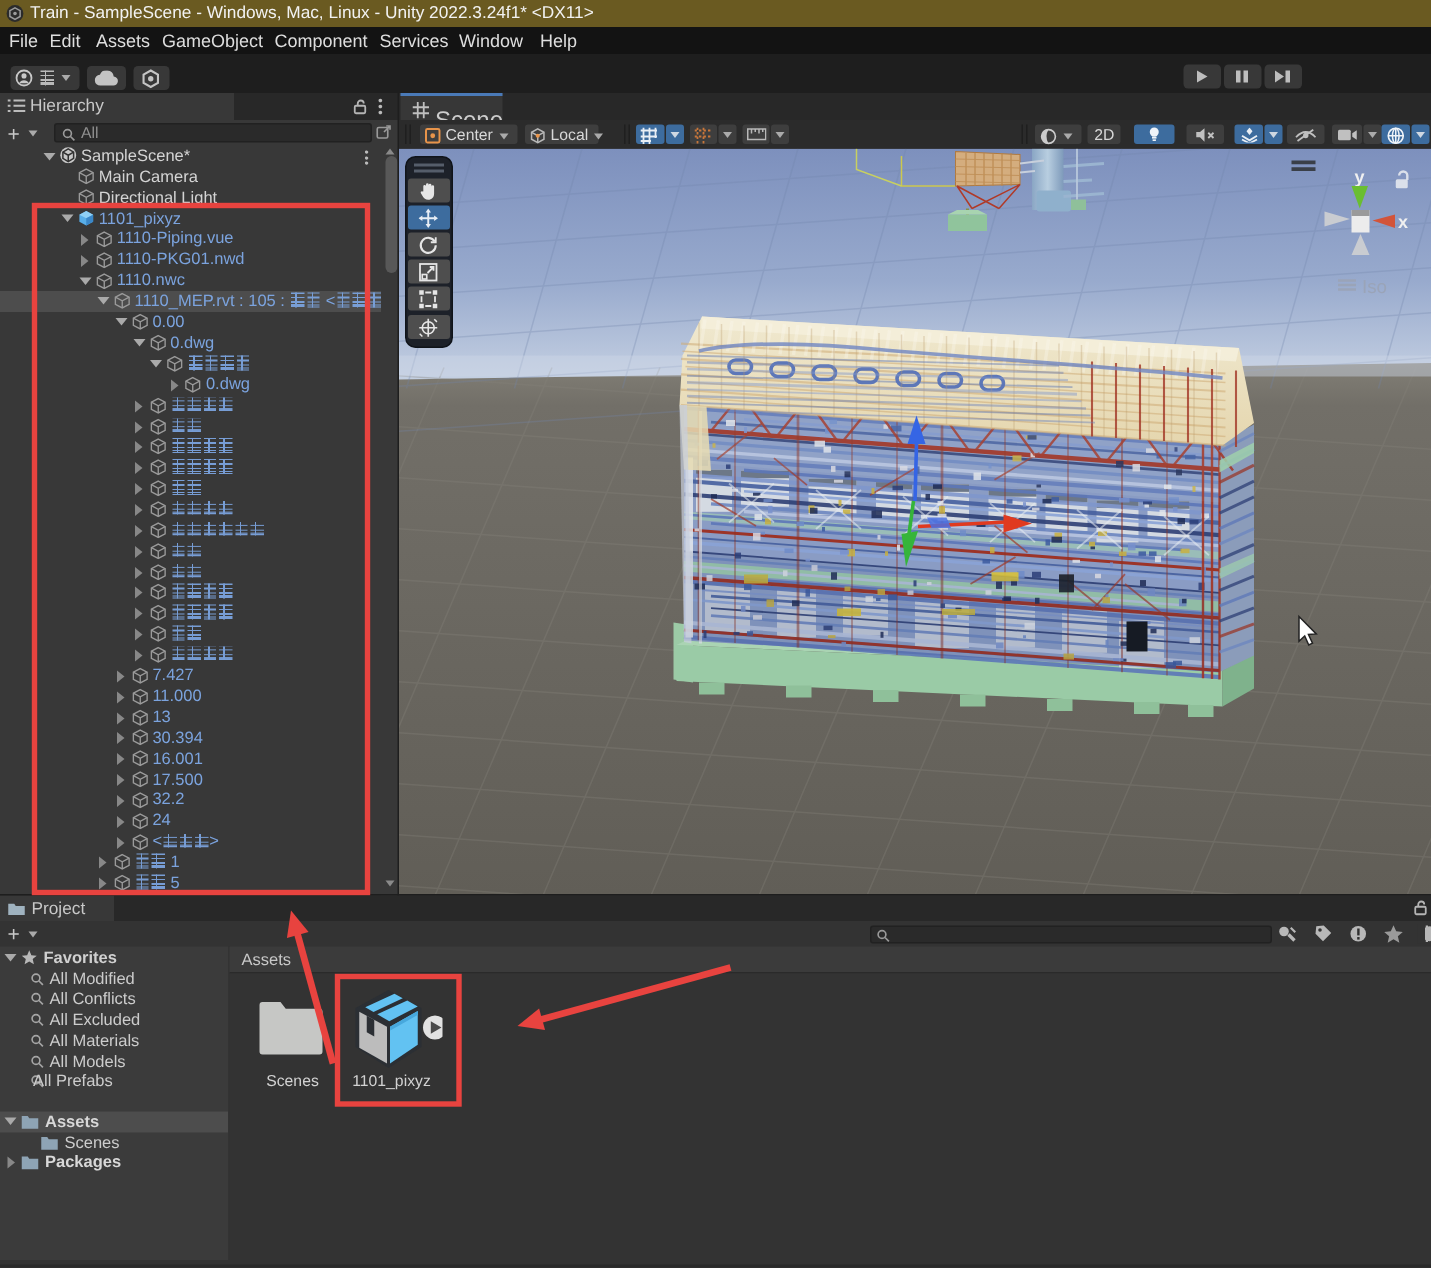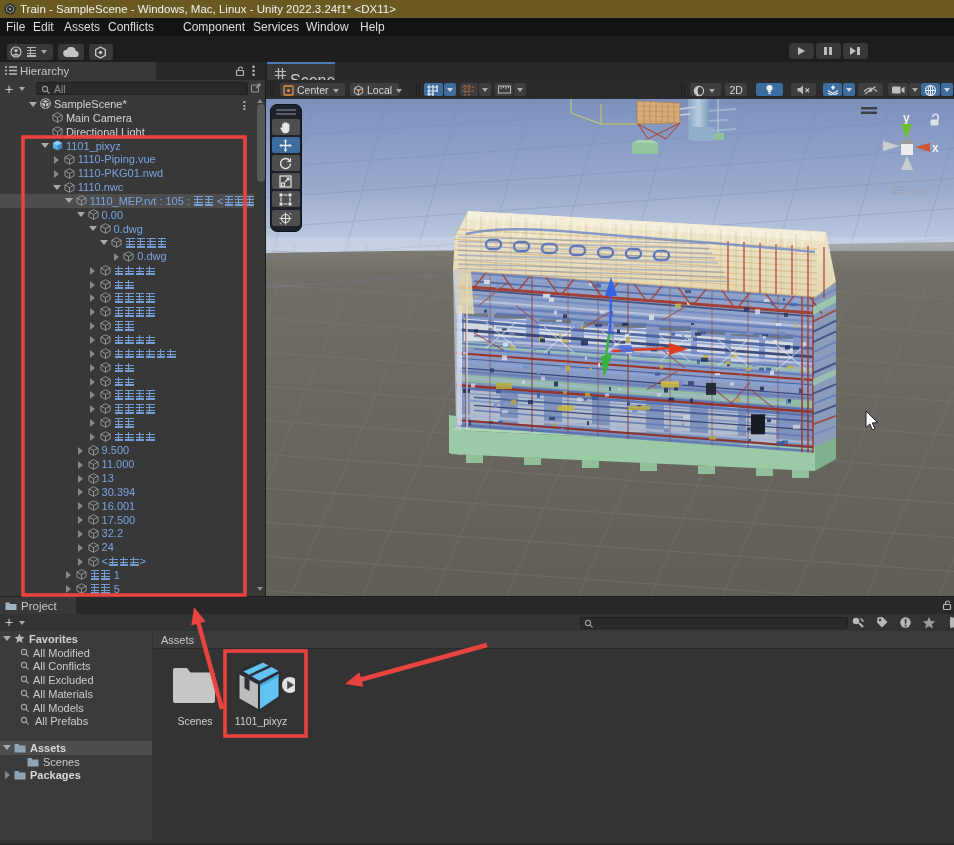--- a/index.html
+++ b/index.html
@@ -62,21 +62,21 @@
       <path d="M6 2.2 9.4 4.1 9.4 8 6 9.9 2.6 8 2.6 4.1Z" fill="none" stroke="#9a9a9a" stroke-width="1"></path>
       <circle cx="6" cy="6" r="1.2" fill="#9a9a9a"></circle>
     </svg>
  <span class="t">Train - SampleScene - Windows, Mac, Linux - Unity 2022.3.24f1* &lt;DX11&gt;</span>
 </div>
 
 <div class="abs" id="menu">
  <span style="left:6px">File</span>
     <span style="left:33px">Edit</span>
     <span style="left:64px">Assets</span>
- <span style="left:108px">Conflicts</span>
+ <span style="left:108px">GameObject</span>
     <span style="left:183px">Component</span>
  <span style="left:253px">Services</span>
     <span style="left:306px">Window</span>
     <span style="left:360px">Help</span>
 </div>
 
 <div class="abs" id="tbar">
  <div class="tbtn" style="left:7px;top:8px;width:46px">
    <svg style="position:absolute;left:3px;top:2px" width="12" height="12" viewBox="0 0 12 12">
         <circle cx="6" cy="6" r="5" fill="none" stroke="#c8c8c8" stroke-width="1.2"></circle>
@@ -339,21 +339,21 @@
           <path d="M1 3.4 6 6 11 3.4M6 6V11.2" fill="none" stroke="#9a9a9a" stroke-width="1"></path>
         </svg>
         <span class="rt blue" style="left:113.5px"><i class="cj"></i><i class="cj"></i><i class="cj"></i><i class="cj"></i></span>
       </div>
 <div class="row" style="top:346.3px">
         <div class="fold fr" style="left:78.1px"></div>
         <svg class="cube" style="left:87.6px" width="11" height="11" viewBox="0 0 12 12">
           <path d="M6 0.8 11 3.4V8.6L6 11.2 1 8.6V3.4Z" fill="none" stroke="#9a9a9a" stroke-width="1"></path>
           <path d="M1 3.4 6 6 11 3.4M6 6V11.2" fill="none" stroke="#9a9a9a" stroke-width="1"></path>
         </svg>
-        <span class="rt blue" style="left:101.6px">9.500</span>
+        <span class="rt blue" style="left:101.6px">7.427</span>
       </div>
 <div class="row" style="top:360.1px">
         <div class="fold fr" style="left:78.1px"></div>
         <svg class="cube" style="left:87.6px" width="11" height="11" viewBox="0 0 12 12">
           <path d="M6 0.8 11 3.4V8.6L6 11.2 1 8.6V3.4Z" fill="none" stroke="#9a9a9a" stroke-width="1"></path>
           <path d="M1 3.4 6 6 11 3.4M6 6V11.2" fill="none" stroke="#9a9a9a" stroke-width="1"></path>
         </svg>
         <span class="rt blue" style="left:101.6px">11.000</span>
       </div>
 <div class="row" style="top:374.0px">
@@ -1236,21 +1236,21 @@
           <circle cx="4" cy="4" r="2.6" fill="none" stroke="#a5a5a5" stroke-width="1.1"></circle>
           <path d="M6 6 8.6 8.6" stroke="#a5a5a5" stroke-width="1.1"></path>
         </svg>
         <span class="rt" style="left:33px">All Models</span>
       </div>
 <div class="prow" style="top:83.2px">
         <svg style="position:absolute;left:20px;top:2px" width="10" height="10" viewBox="0 0 10 10">
           <circle cx="4" cy="4" r="2.6" fill="none" stroke="#a5a5a5" stroke-width="1.1"></circle>
           <path d="M6 6 8.6 8.6" stroke="#a5a5a5" stroke-width="1.1"></path>
         </svg>
-        <span class="rt" style="left:35px">All Prefabs</span>
+        <span class="rt" style="left:22px">All Prefabs</span>
       </div>
 <div class="prow sel" style="top:109.9px;font-weight:bold">
         <div class="fold fd" style="left:3px;top:3px"></div>
         <svg style="position:absolute;left:14px;top:2px" width="12" height="10" viewBox="0 0 12 10">
           <path d="M0.5 1h4l1 1.5h6v7h-11z" fill="#8ea4b5"></path>
         </svg>
         <span class="rt" style="left:30px;color:#d8d8d8">Assets</span>
       </div>
 <div class="prow" style="top:123.6px">
         <svg style="position:absolute;left:27px;top:2px" width="12" height="10" viewBox="0 0 12 10">

